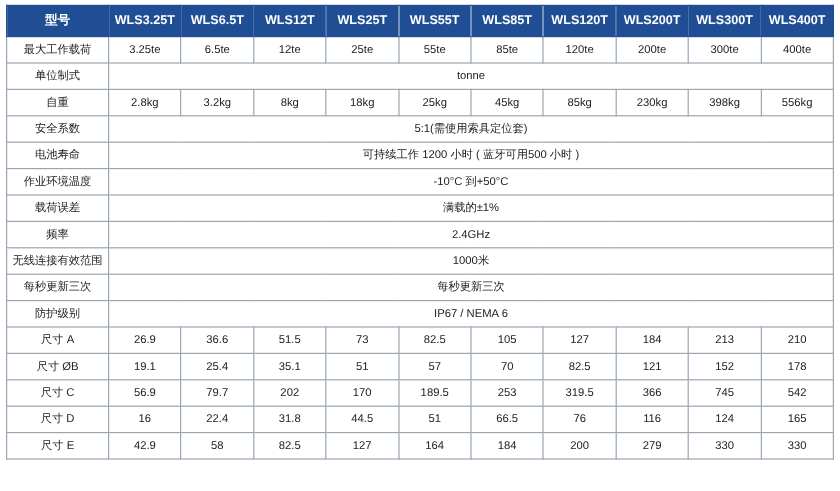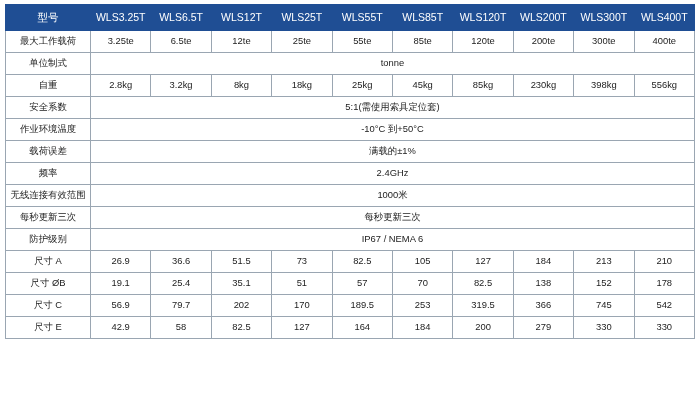--- a/index.html
+++ b/index.html
@@ -28,21 +28,21 @@
     padding: 0;
     height: 21px;
     line-height: 1.15;
     font-weight: normal;
     white-space: nowrap;
     overflow: hidden;
   }
   #spec-table thead th {
     background: #1f4e94;
     color: #ffffff;
-    font-weight: normal;
+    font-weight: bold;
     font-size: 10.5px;
     height: 25px;
     border: 1px solid #1f4e94;
   }
   .rowhead {
     background: #ffffff;
     color: #222;
     font-size: 9.4px;
     margin-top: 44px;
   }
@@ -105,20 +105,24 @@
         <td class="datacell">85kg</td>
         <td class="datacell">230kg</td>
         <td class="datacell">398kg</td>
         <td class="datacell">556kg</td>
       </tr>
       <tr>
         <td class="rowhead">安全系数</td>
         <td class="wide" colspan="10">5:1(需使用索具定位套)</td>
       </tr>
       <tr>
+        <td class="rowhead">电池寿命</td>
+        <td class="wide" colspan="10">可持续工作 1200 小时 ( 蓝牙可用500 小时 )</td>
+      </tr>
+      <tr>
         <td class="rowhead">作业环境温度</td>
         <td class="wide" colspan="10">-10°C 到+50°C</td>
       </tr>
       <tr>
         <td class="rowhead">载荷误差</td>
         <td class="wide" colspan="10">满载的±1%</td>
       </tr>
       <tr>
         <td class="rowhead">频率</td>
         <td class="wide" colspan="10">2.4GHz</td>
@@ -150,38 +154,51 @@
       </tr>
       <tr>
         <td class="rowhead">尺寸 ØB</td>
         <td class="datacell">19.1</td>
         <td class="datacell">25.4</td>
         <td class="datacell">35.1</td>
         <td class="datacell">51</td>
         <td class="datacell">57</td>
         <td class="datacell">70</td>
         <td class="datacell">82.5</td>
-        <td class="datacell">138</td>
+        <td class="datacell">121</td>
         <td class="datacell">152</td>
         <td class="datacell">178</td>
       </tr>
       <tr>
         <td class="rowhead">尺寸 C</td>
         <td class="datacell">56.9</td>
         <td class="datacell">79.7</td>
         <td class="datacell">202</td>
         <td class="datacell">170</td>
         <td class="datacell">189.5</td>
         <td class="datacell">253</td>
         <td class="datacell">319.5</td>
         <td class="datacell">366</td>
         <td class="datacell">745</td>
         <td class="datacell">542</td>
       </tr>
       <tr>
+        <td class="rowhead">尺寸 D</td>
+        <td class="datacell">16</td>
+        <td class="datacell">22.4</td>
+        <td class="datacell">31.8</td>
+        <td class="datacell">44.5</td>
+        <td class="datacell">51</td>
+        <td class="datacell">66.5</td>
+        <td class="datacell">76</td>
+        <td class="datacell">116</td>
+        <td class="datacell">124</td>
+        <td class="datacell">165</td>
+      </tr>
+      <tr>
         <td class="rowhead">尺寸 E</td>
         <td class="datacell">42.9</td>
         <td class="datacell">58</td>
         <td class="datacell">82.5</td>
         <td class="datacell">127</td>
         <td class="datacell">164</td>
         <td class="datacell">184</td>
         <td class="datacell">200</td>
         <td class="datacell">279</td>
         <td class="datacell">330</td>

